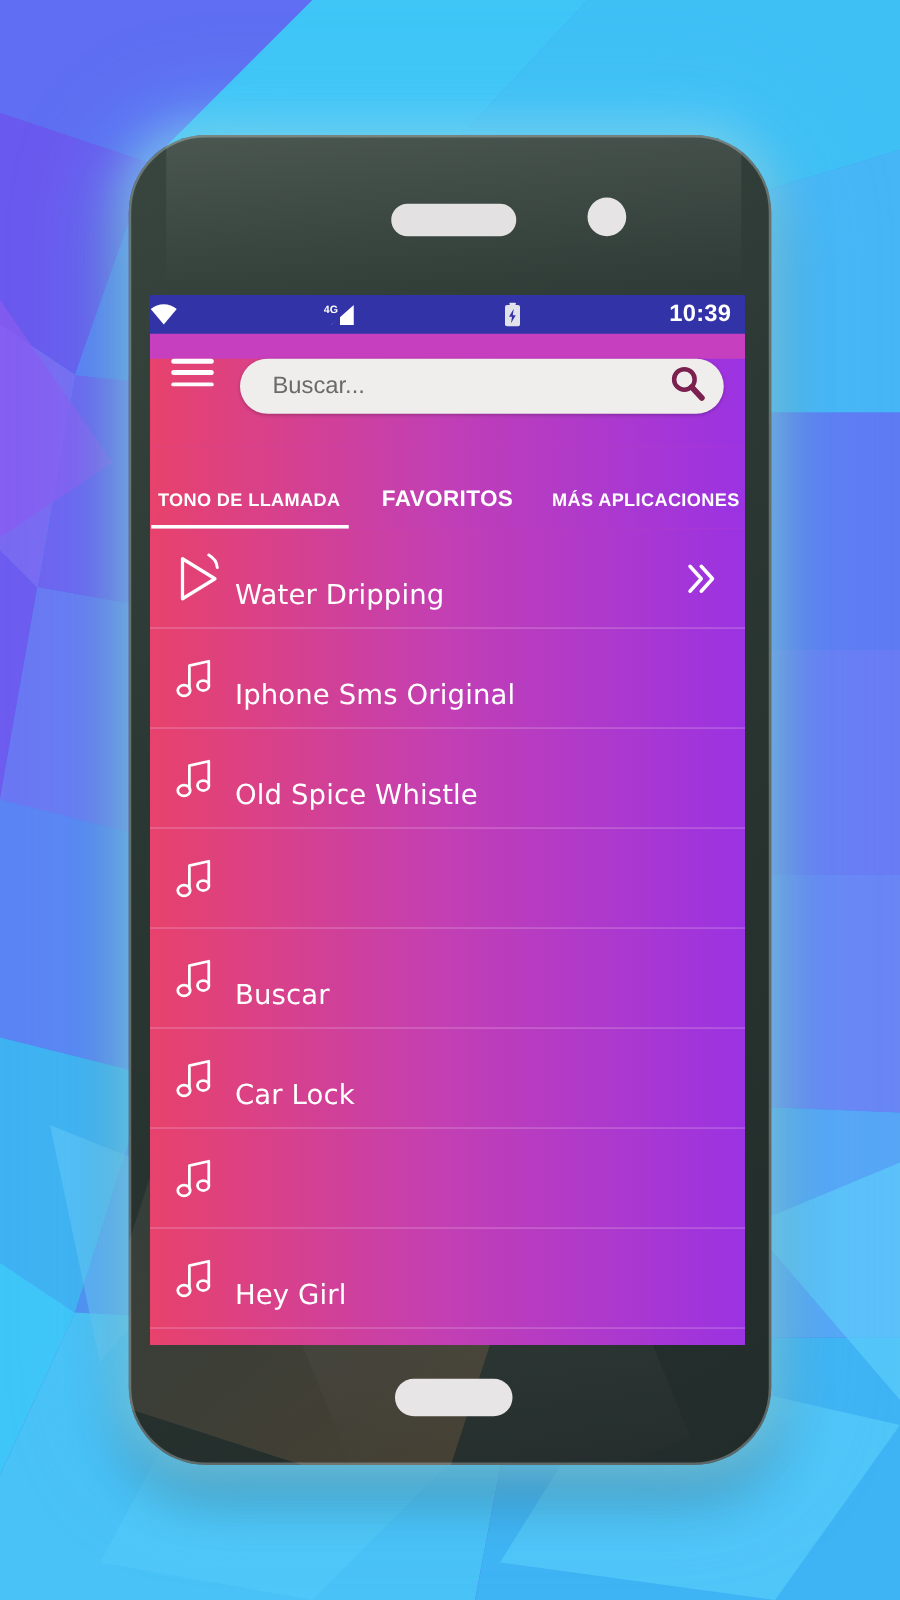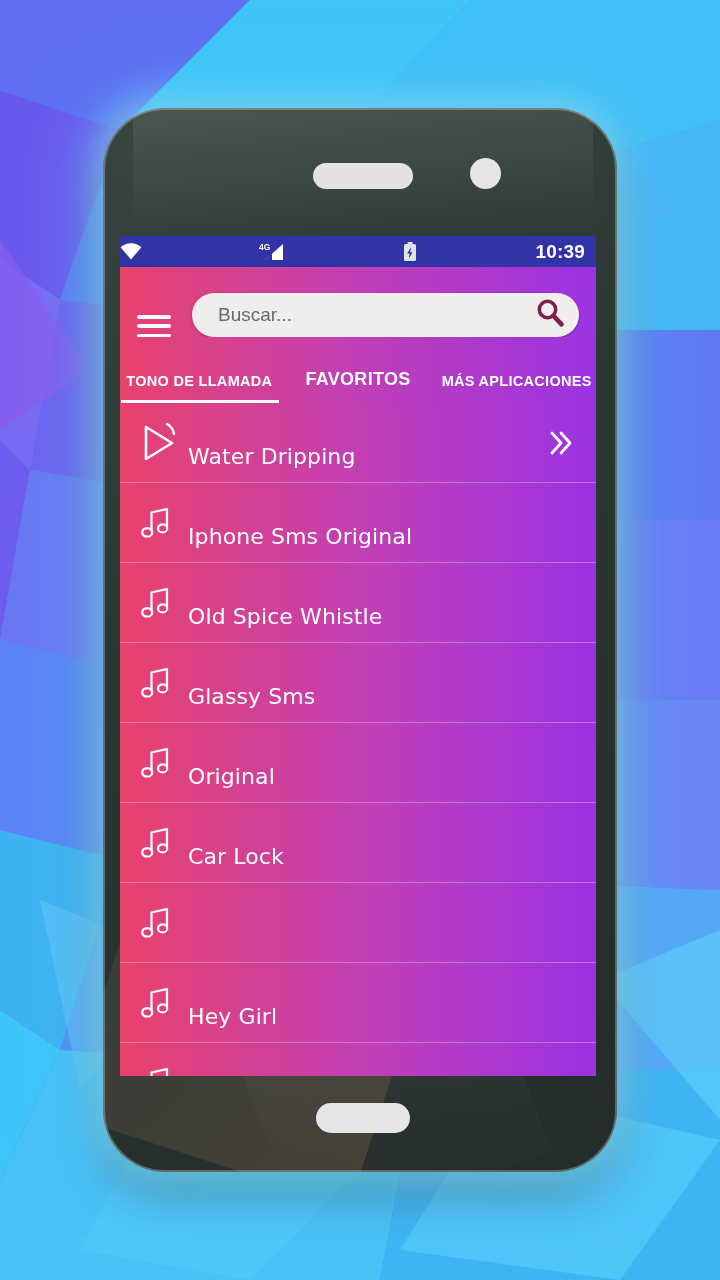--- a/index.html
+++ b/index.html
@@ -95,22 +95,22 @@
   #sb-time {
     color:#ffffff; font-size:19px; font-weight:bold;
     letter-spacing:0.2px; line-height:1;
     margin-left:2px;
   }
 
   
   #appbar {
     height:70px;
     background:linear-gradient(90deg,#e8426c 0%,#c23fb4 48%,#9b33e2 100%);
-    display:flex; align-items:flex-end;
-    padding-left:17px; padding-right:17px;
+    display:flex; align-items:flex-start;
+    padding-left:17px; padding-right:17px;margin-top:20px;
   }
   #hamburger { width:34px; height:22px; display:flex; flex-direction:column; justify-content:space-between; cursor:pointer; }
   #hamburger span { display:block; height:3.5px; background:#fdfdfd; border-radius:2px; }
 
   #searchbar {
     flex:1; margin-left:21px;
     height:44px; border-radius:22px;
     background:#f0eeec;
     display:flex; align-items:center;
     padding-left:26px; padding-right:12px;
@@ -319,32 +319,31 @@
           <div class="row-more"></div>
         </div>
         <div class="row">
           <div class="row-icon">
             <svg width="34" height="36" viewBox="0 0 34 36">
               <path d="M11.5 26.5 L11.5 7.5 L27 4 L27 22.5" fill="none" stroke="#ffffff" stroke-width="2.2" stroke-linejoin="round"></path>
               <ellipse cx="7.2" cy="27.4" rx="5" ry="4.3" fill="none" stroke="#ffffff" stroke-width="2.2"></ellipse>
               <ellipse cx="22.6" cy="23.4" rx="4.6" ry="4" fill="none" stroke="#ffffff" stroke-width="2.2"></ellipse>
             </svg>
           </div>
-          <div class="row-label">Glassy Sms</div>
-          <div class="row-more"></div>
-        </div>
-        <div class="row">
-          <div class="row-icon">
-            <svg width="34" height="36" viewBox="0 0 34 36">
-              <path d="M11.5 26.5 L11.5 7.5 L27 4 L27 22.5" fill="none" stroke="#ffffff" stroke-width="2.2" stroke-linejoin="round"></path>
-              <ellipse cx="7.2" cy="27.4" rx="5" ry="4.3" fill="none" stroke="#ffffff" stroke-width="2.2"></ellipse>
-              <ellipse cx="22.6" cy="23.4" rx="4.6" ry="4" fill="none" stroke="#ffffff" stroke-width="2.2"></ellipse>
-            </svg>
-          </div>
-          <div class="row-label">Original</div>
+          <div class="row-more"></div>
+        </div>
+        <div class="row">
+          <div class="row-icon">
+            <svg width="34" height="36" viewBox="0 0 34 36">
+              <path d="M11.5 26.5 L11.5 7.5 L27 4 L27 22.5" fill="none" stroke="#ffffff" stroke-width="2.2" stroke-linejoin="round"></path>
+              <ellipse cx="7.2" cy="27.4" rx="5" ry="4.3" fill="none" stroke="#ffffff" stroke-width="2.2"></ellipse>
+              <ellipse cx="22.6" cy="23.4" rx="4.6" ry="4" fill="none" stroke="#ffffff" stroke-width="2.2"></ellipse>
+            </svg>
+          </div>
+          <div class="row-label">Buscar</div>
           <div class="row-more"></div>
         </div>
         <div class="row">
           <div class="row-icon">
             <svg width="34" height="36" viewBox="0 0 34 36">
               <path d="M11.5 26.5 L11.5 7.5 L27 4 L27 22.5" fill="none" stroke="#ffffff" stroke-width="2.2" stroke-linejoin="round"></path>
               <ellipse cx="7.2" cy="27.4" rx="5" ry="4.3" fill="none" stroke="#ffffff" stroke-width="2.2"></ellipse>
               <ellipse cx="22.6" cy="23.4" rx="4.6" ry="4" fill="none" stroke="#ffffff" stroke-width="2.2"></ellipse>
             </svg>
           </div>

